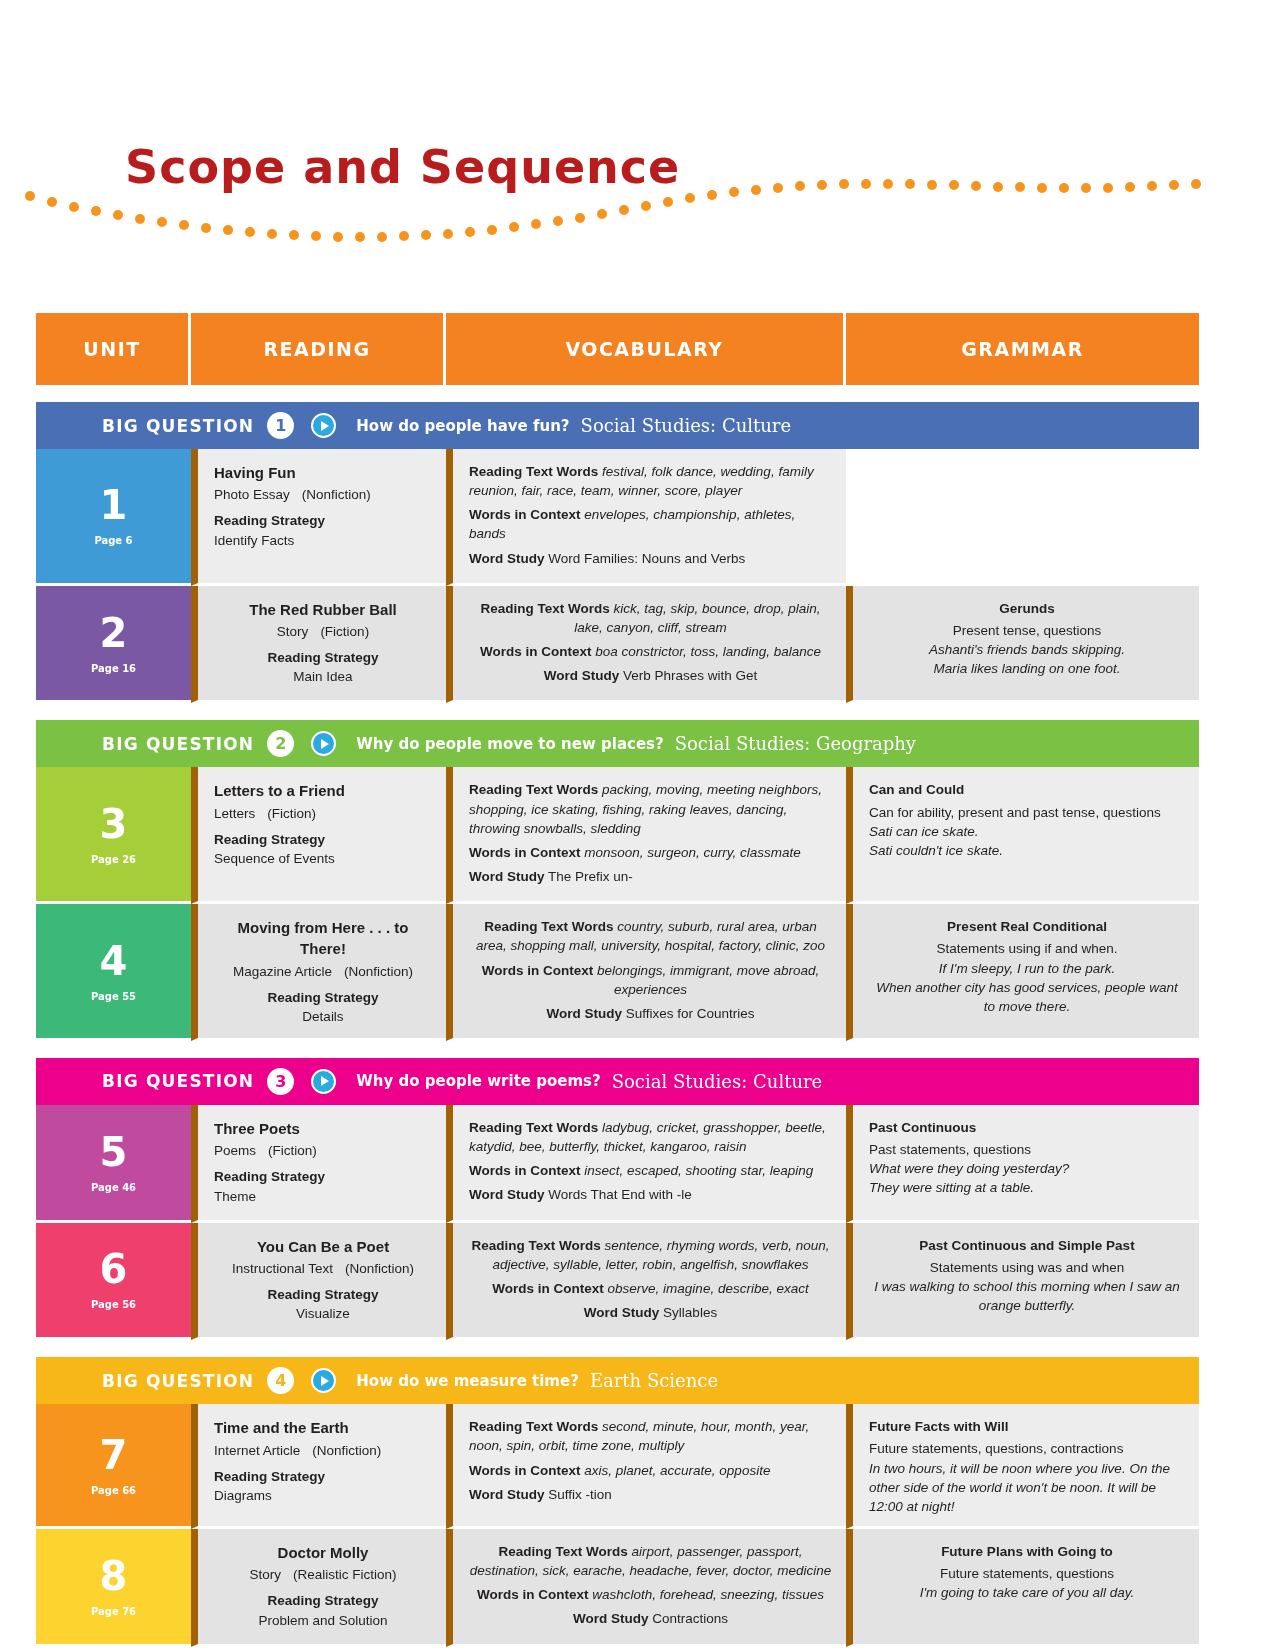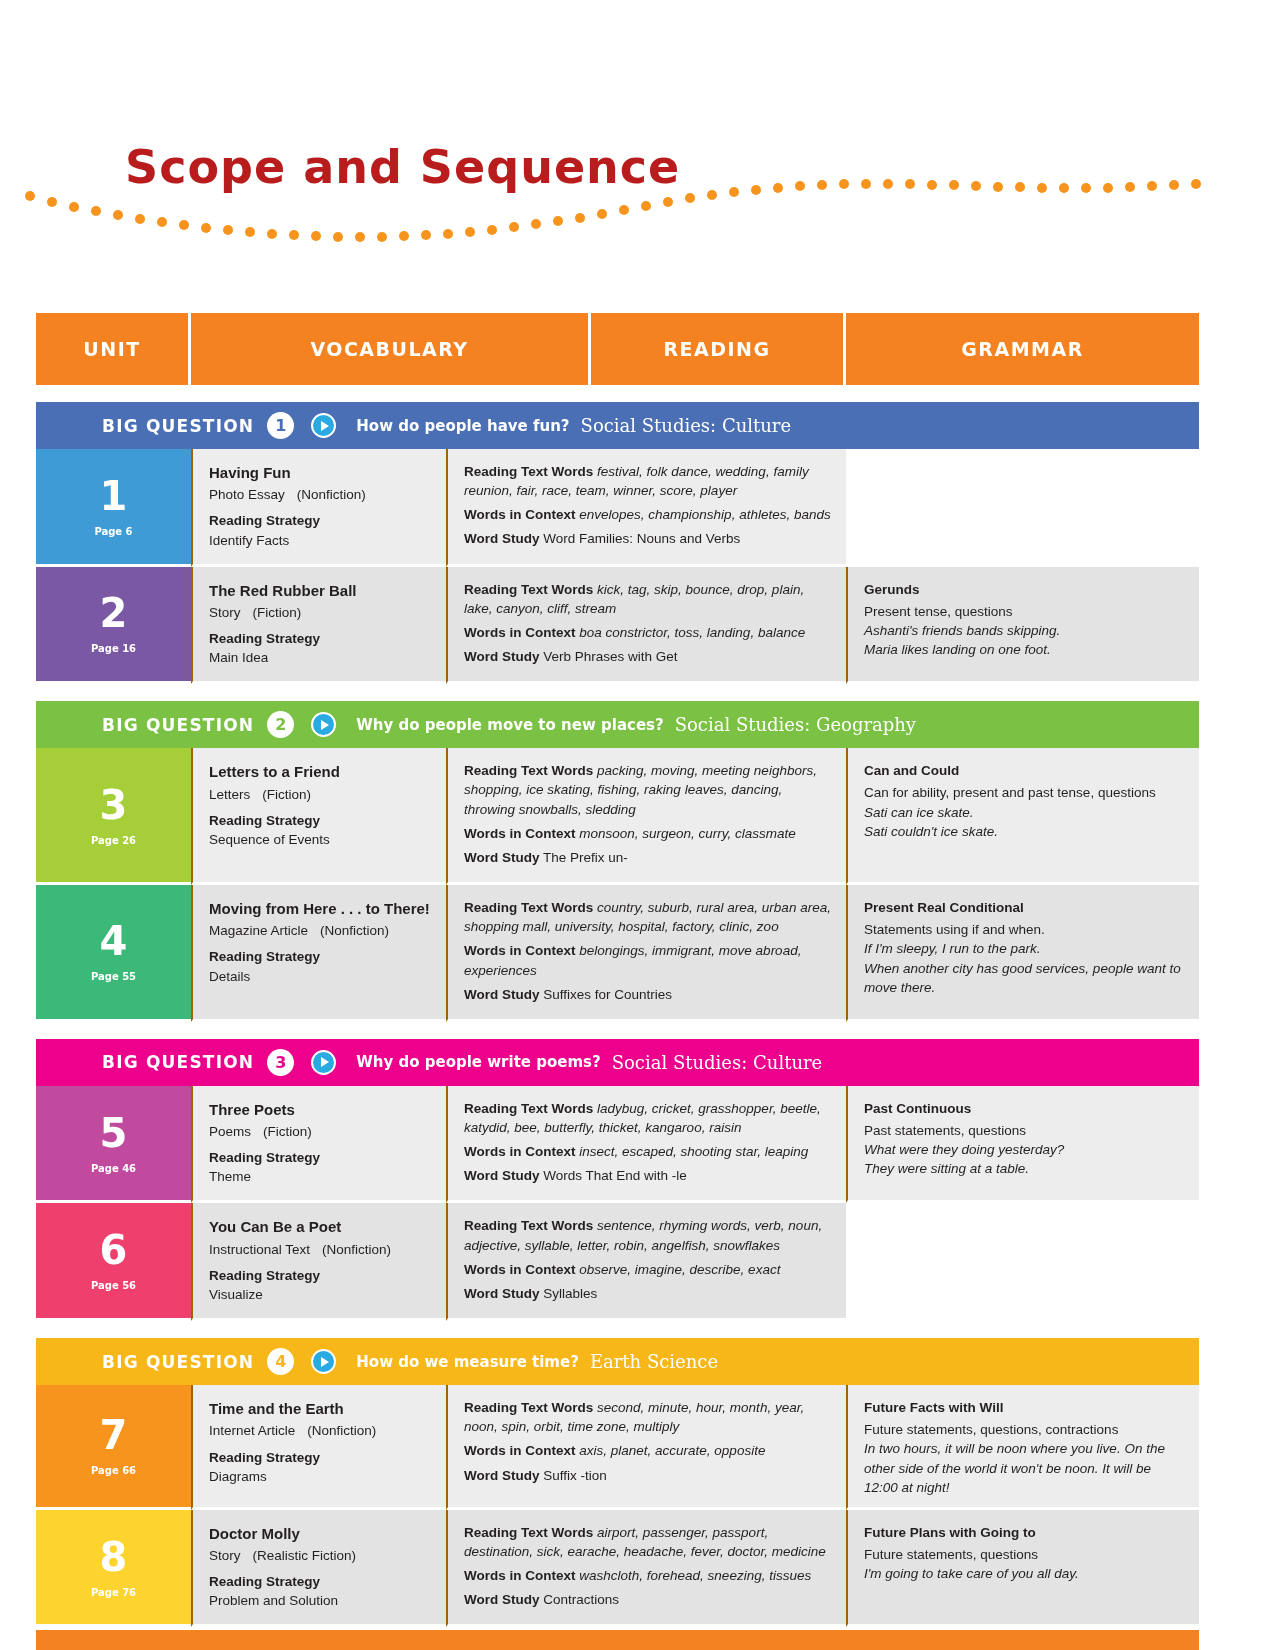--- a/index.html
+++ b/index.html
@@ -118,27 +118,27 @@
     font-family: "DejaVu Sans", sans-serif;
   }
   .unit-page {
     font-size: 10px; font-weight: bold; margin-top: 10px;
     font-family: "DejaVu Sans", sans-serif;
   }
 
   .cell {
     background: #EDEDED;
     border-bottom: 3px solid #ffffff;
-    border-left: 2px solid #a16207;
+    border-left: 7px solid #a16207;
     padding: 13px 14px 10px 16px;
     font-size: 13.5px;
     color: #231F20;
     line-height: 1.42;
   }
-  .cell.alt { background: #E3E3E3; }
+  .cell.alt { background: #E3E3E3; text-align: center; }
 
   .r-title { font-weight: bold; font-size: 15px; margin-bottom: 2px; }
   .r-sub { margin-bottom: 7px; }
   .r-sub .paren { margin-left: 12px; }
   .r-strat { font-weight: bold; }
 
   .v-line { margin-bottom: 5px; }
   .v-lab { font-weight: bold; }
   .v-it { font-style: italic; }
 
@@ -215,22 +215,22 @@
           <circle cx="1196" cy="184" r="5"></circle>
       </g>
     </svg>
     <div class="title">Scope and Sequence</div>
   </div>
 
   <div class="table">
 
     <div class="row head-row">
       <div class="head-cell col-unit">UNIT</div>
+      <div class="head-cell col-read">READING</div>
       <div class="head-cell col-vocab">VOCABULARY</div>
-      <div class="head-cell col-read">READING</div>
       <div class="head-cell col-gram">GRAMMAR</div>
     </div>
 
     <div id="body-rows">
         <div class="bq" style="background:#4A6FB5">
       <span class="bq-label">BIG QUESTION</span>
       <span class="bq-num" style="color:#4A6FB5">1</span>
       <span class="bq-play">
             <span></span>
           </span>
@@ -373,20 +373,25 @@
         <div class="r-title">You Can Be a Poet</div>
         <div class="r-sub">Instructional Text<span class="paren">(Nonfiction)</span></div>
         <div class="r-strat">Reading Strategy</div>
         <div>Visualize</div>
       </div>
       <div class="cell col-vocab alt">
         <div class="v-line"><span class="v-lab">Reading Text Words</span> <span class="v-it">sentence, rhyming words, verb, noun, adjective, syllable, letter, robin, angelfish, snowflakes</span></div>
         <div class="v-line"><span class="v-lab">Words in Context</span> <span class="v-it">observe, imagine, describe, exact</span></div>
         <div class="v-line"><span class="v-lab">Word Study</span> Syllables</div>
       </div>
+      <div class="cell col-gram alt">
+        <div class="g-title">Past Continuous and Simple Past</div>
+        <div>Statements using was and when</div>
+        <div class="ital">I was walking to school this morning when I saw an orange butterfly.</div>
+      </div>
     </div>
         <div class="bq" style="background:#F7B718">
       <span class="bq-label">BIG QUESTION</span>
       <span class="bq-num" style="color:#F7B718">4</span>
       <span class="bq-play">
             <span></span>
           </span>
       <span class="bq-q">How do we measure time?</span>
       <span class="bq-sub">Earth Science</span>
     </div>

